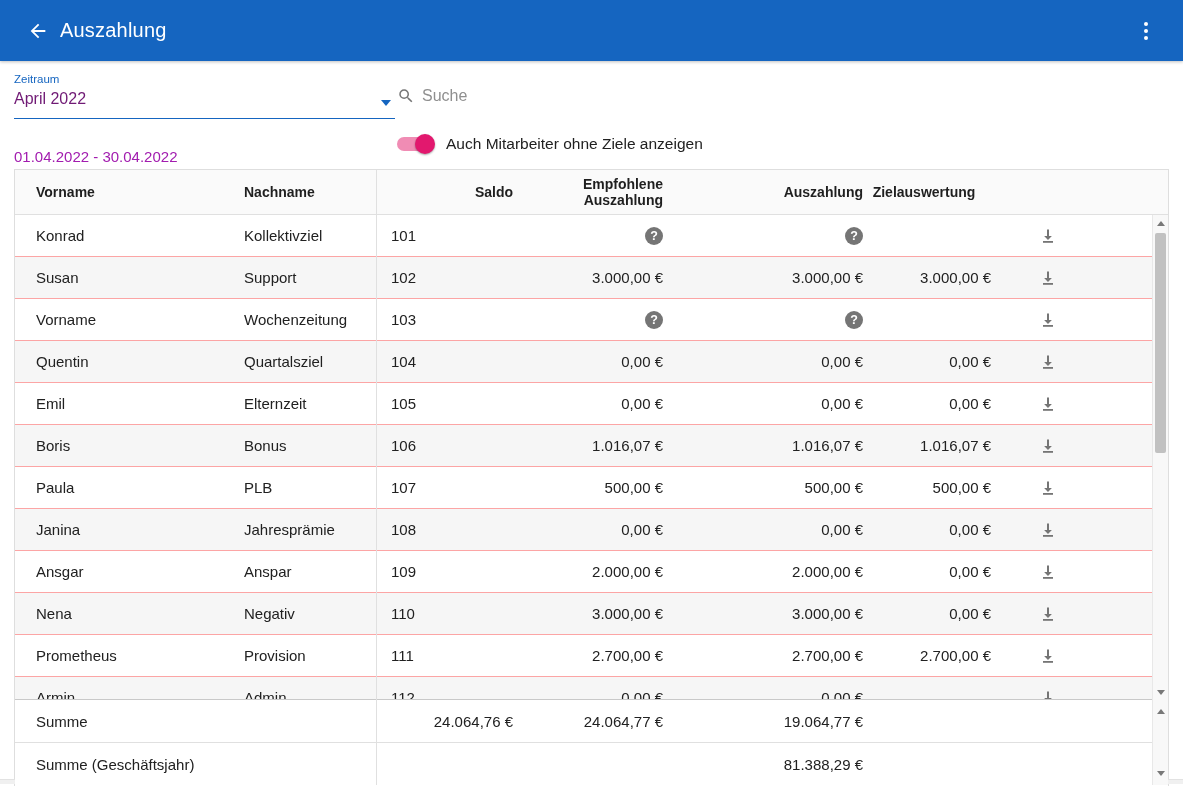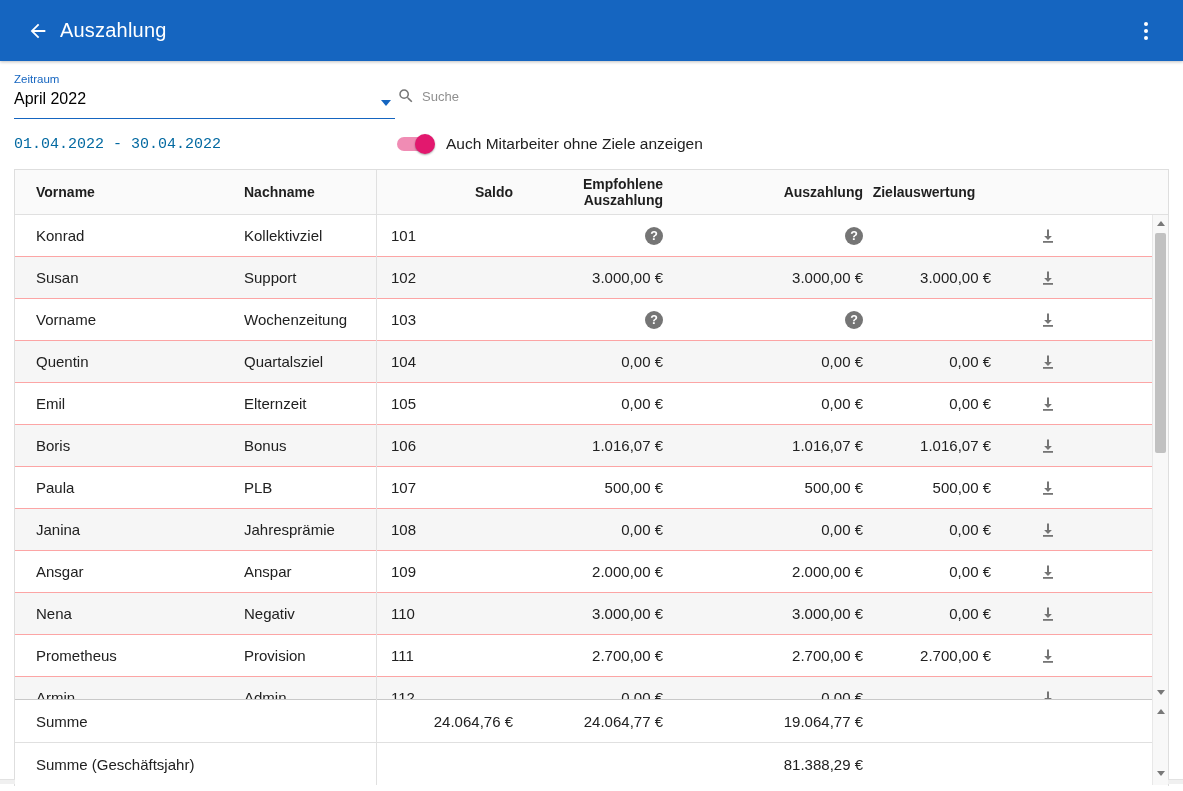--- a/index.html
+++ b/index.html
@@ -16,36 +16,36 @@
   .appbar-title { color:#fff; font-size:20px; font-weight:400; margin-left:8px; letter-spacing:.2px; }
   .kebab { background:none; border:none; cursor:pointer; position:absolute; right:22px;
            top:14px; width:30px; height:34px; display:flex; align-items:center; justify-content:center; }
   .kebab-icon { display:flex; flex-direction:column; gap:3px; }
   .kebab-icon i { width:4px; height:4px; background:#fff; border-radius:50%; }
 
   
   .filters { position:absolute; left:0; top:61px; right:0; height:58px; background:#fff; }
   .select { position:absolute; left:14px; top:12px; width:381px; height:46px; cursor:pointer; }
   .select-label { font-size:11.5px; color:#1565C0; }
-  .select-value { font-size:16px; color:#000000; margin-top:5px; }
+  .select-value { font-size:16px; color:#701a75; margin-top:5px; }
   .caret { position:absolute; right:4px; top:27px; width:0; height:0;
            border-left:5px solid transparent; border-right:5px solid transparent;
            border-top:6px solid #1565C0; }
   .select-underline { position:absolute; left:0; bottom:-1px; width:100%; height:2px; background:#1565C0; }
   .search { position:absolute; left:397px; top:12px; right:14px; height:46px;
             display:flex; align-items:center; gap:7px; }
-  .search-input { border:none; outline:none; flex:1; font-size:13px; background:transparent;
+  .search-input { border:none; outline:none; flex:1; font-size:16px; background:transparent;
                   font-family:"Liberation Sans", sans-serif; color:#3b82f6; }
   .search-input::placeholder { color:#8F8F8F; }
   .search-underline { position:absolute; left:0; bottom:-1px; width:100%; height:1px; background:#CFCFCF; }
 
   
   .inforow { position:absolute; left:0; top:119px; right:0; height:50px; background:#fff; }
-  .daterange { position:absolute; left:14px; top:0; height:100%; display:flex; align-items:center;
-               font-size:15px; color:#0369a1;font-family:Liberation Mono, monospace; }
+  .daterange { position:absolute; left:14px; top:12px; height:100%; display:flex; align-items:center;
+               font-size:15px; color:#a21caf; }
   .toggle-wrap { position:absolute; left:397px; top:0; height:100%;
                  display:flex; align-items:center; cursor:pointer; }
   .toggle { position:relative; width:35px; height:14px; background:#F08CB4; border-radius:7px;
             display:inline-block; }
   .toggle-thumb { position:absolute; right:-3px; top:-3px; width:20px; height:20px;
                   background:#E2186E; border-radius:50%; box-shadow:0 1px 2px rgba(0,0,0,.35); }
   .toggle-label { margin-left:14px; font-size:15.5px; color:#212121; }
 
   
   .table { position:absolute; left:14px; top:169px; width:1155px; height:617px;

